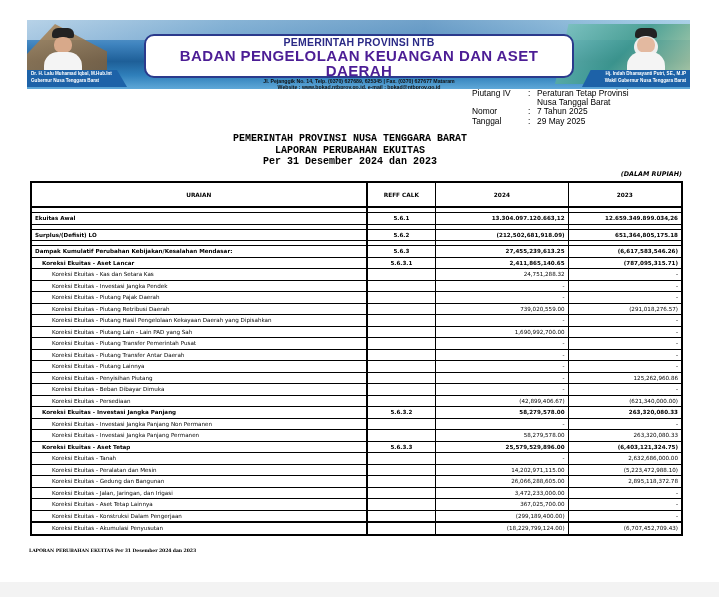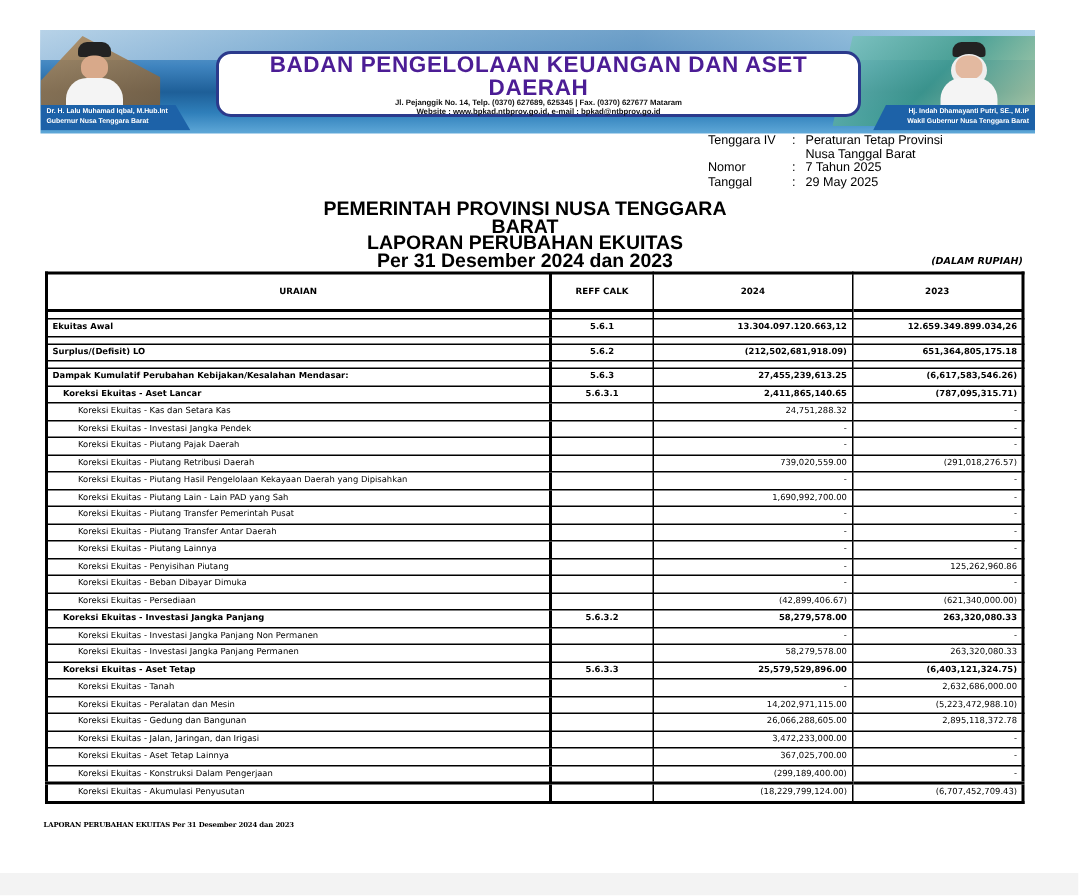--- a/index.html
+++ b/index.html
@@ -28,21 +28,21 @@
   .plate .l2 { font-family:"Liberation Sans", sans-serif; font-weight:bold; font-size:15px; color:#4c1d95; line-height:15px; letter-spacing:0.4px;text-align:center; }
   .plate .l3 { font-size:5.2px; line-height:6px; color:#111; font-weight:bold; }
 
   
   .lampiran { position:absolute; left:472px; top:89px; font-size:8.4px; line-height:9.2px; color:#000; }
   .lampiran .row { display:flex; }
   .lampiran .k { width:56px; }
   .lampiran .sep { width:9px; }
 
   
-  .titles { position:absolute; left:215px; top:133px; width:270px; text-align:center; font-weight:bold; font-size:13px; line-height:11.5px; font-family:Liberation Sans, sans-serif; }
+  .titles { position:absolute; left:215px; top:133px; width:270px; text-align:center; font-weight:bold; font-size:10px; line-height:11.5px; font-family:Liberation Mono, monospace; }
   .unit { position:absolute; right:37px; top:170px; font-size:6.4px; font-weight:bold; font-style:italic; font-family:"DejaVu Sans", sans-serif; }
 
   
   table.report { position:absolute; left:30px; top:181px; width:653px; border-collapse:collapse; font-family:"DejaVu Sans", sans-serif; font-size:5.6px; }
   table.report td, table.report th { border:1px solid #000; padding:0 3px; height:10.5px; line-height:10px; white-space:nowrap; }
   table.report { border:2px solid #000; }
   table.report th { font-weight:bold; height:23px; font-size:5.8px; border-bottom:2px solid #000; }
   table.report td.c-uraian { width:315px; }
   table.report td.c-ref { width:63px; text-align:center; font-weight:bold; }
   table.report td.c-2024 { width:128px; text-align:right; }
@@ -77,29 +77,30 @@
   </div>
   <div class="caption left">
     <div>Dr. H. Lalu Muhamad Iqbal, M.Hub.Int</div>
     <div>Gubernur Nusa Tenggara Barat</div>
   </div>
   <div class="caption right">
     <div>Hj. Indah Dhamayanti Putri, SE., M.IP</div>
     <div>Wakil Gubernur Nusa Tenggara Barat</div>
   </div>
   <div class="plate">
+    <div class="l1">PEMERINTAH PROVINSI NTB</div>
     <div class="l2">BADAN PENGELOLAAN KEUANGAN DAN ASET DAERAH</div>
     <div class="l3">Jl. Pejanggik No. 14, Telp. (0370) 627689, 625345 | Fax. (0370) 627677 Mataram</div>
     <div class="l3">Website : www.bpkad.ntbprov.go.id, e-mail : bpkad@ntbprov.go.id</div>
   </div>
 </div>
 
 <div class="lampiran">
   <div class="row">
-    <span class="k">Tenggara IV</span>
+    <span class="k">Piutang IV</span>
     <span class="sep">:</span>
     <span>Peraturan Tetap Provinsi</span>
   </div>
   <div class="row">
     <span class="k"></span>
     <span class="sep"></span>
     <span>Nusa Tanggal Barat</span>
   </div>
   <div class="row">
     <span class="k">Nomor</span>

